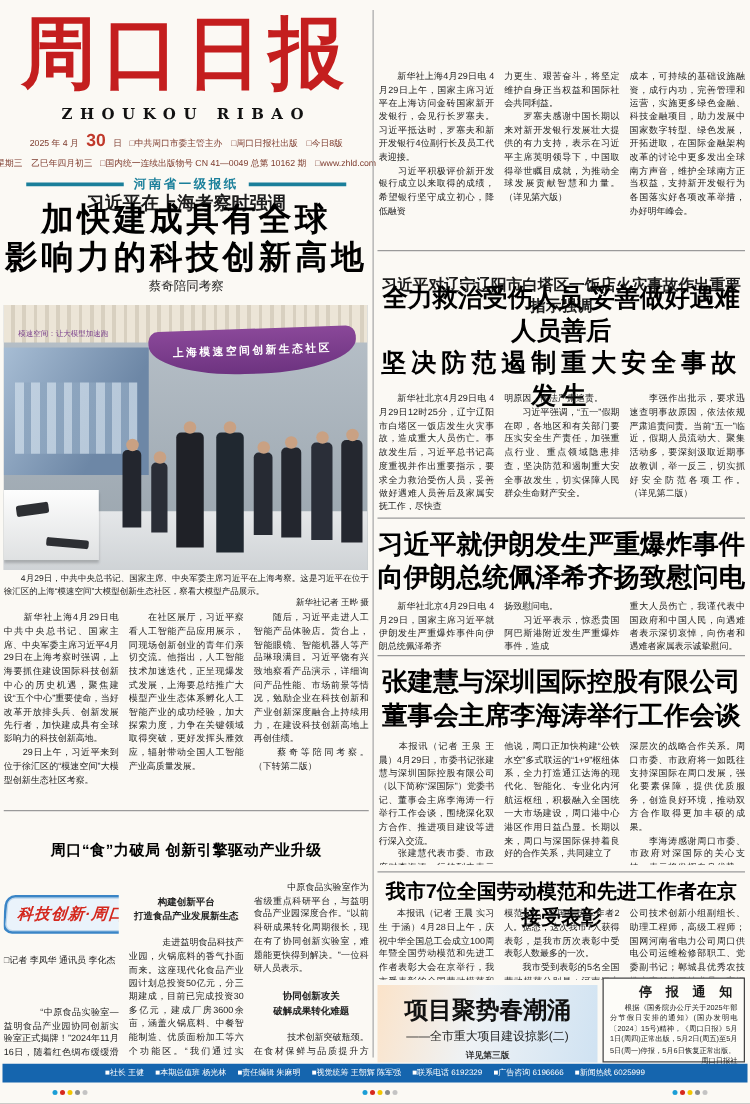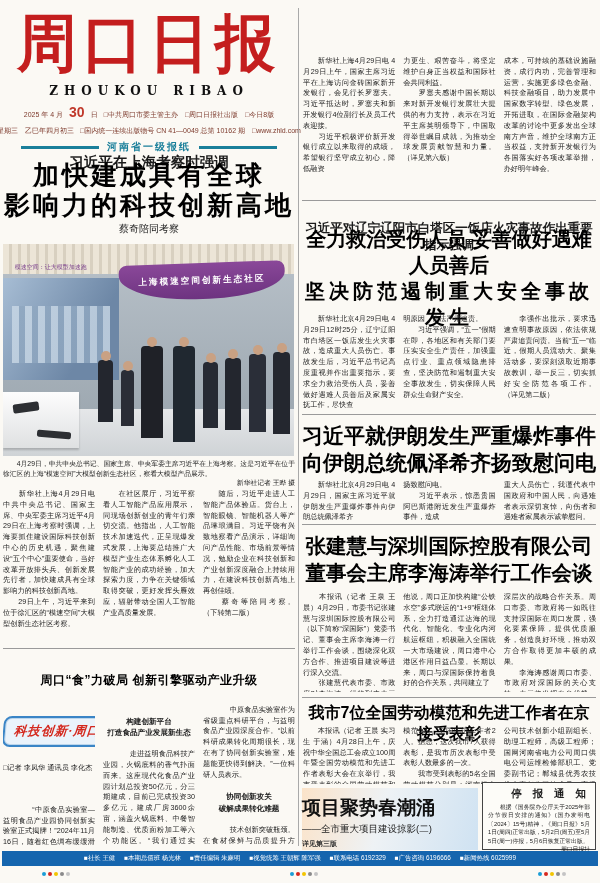--- a/index.html
+++ b/index.html
@@ -51,21 +51,21 @@
          width:10px;height:10px;border-radius:50%;background:#c9a183;}
   
   .caption{position:absolute;font-size:6.8px;line-height:1.4;color:#222;text-align:justify;}
   .credit{display:block;text-align:right;}
   
   .badge{display:inline-block;border:2px solid #3a85c6;border-radius:8px;background:#eaf3fb;
          color:#d4281e;font-weight:700;font-style:italic;font-size:12.5px;padding:4px 9px;
          transform:skewX(-5deg);box-shadow:0 0 0 1px #bcd6ec inset;letter-spacing:1px;white-space:nowrap;}
   .byline{font-size:7.2px;margin:6px 0 20px 0;color:#222;}
   
-  .promo-box{position:absolute;left:302px;top:788px;width:176px;height:62px;
+  .promo-box{position:absolute;left:302px;top:788px;width:176px;height:62px;text-align:center;
              background:linear-gradient(105deg,#fbe3c9,#eef2f5 45%,#cfe2f2);padding-top:7px;box-sizing:border-box;}
   .promo-title{font-family:"DejaVu Serif",serif;font-weight:900;font-size:19px;color:#111;}
   .promo-sub{font-size:9.5px;color:#222;margin-top:2px;}
   .promo-note{font-size:7px;color:#333;margin-top:3px;font-weight:700;}
   .notice-box{position:absolute;left:482px;top:782px;width:114px;height:68px;border:1px solid #444;
               box-sizing:border-box;padding:4px 5px;background:#fdfcf8;}
   .notice-title{text-align:right;font-weight:700;font-size:10.5px;letter-spacing:4px;}
   .notice-body{font-size:5.8px;line-height:1.45;text-align:justify;margin-top:2px;}
   .notice-sign{font-size:5.8px;text-align:right;line-height:1.4;}
   

